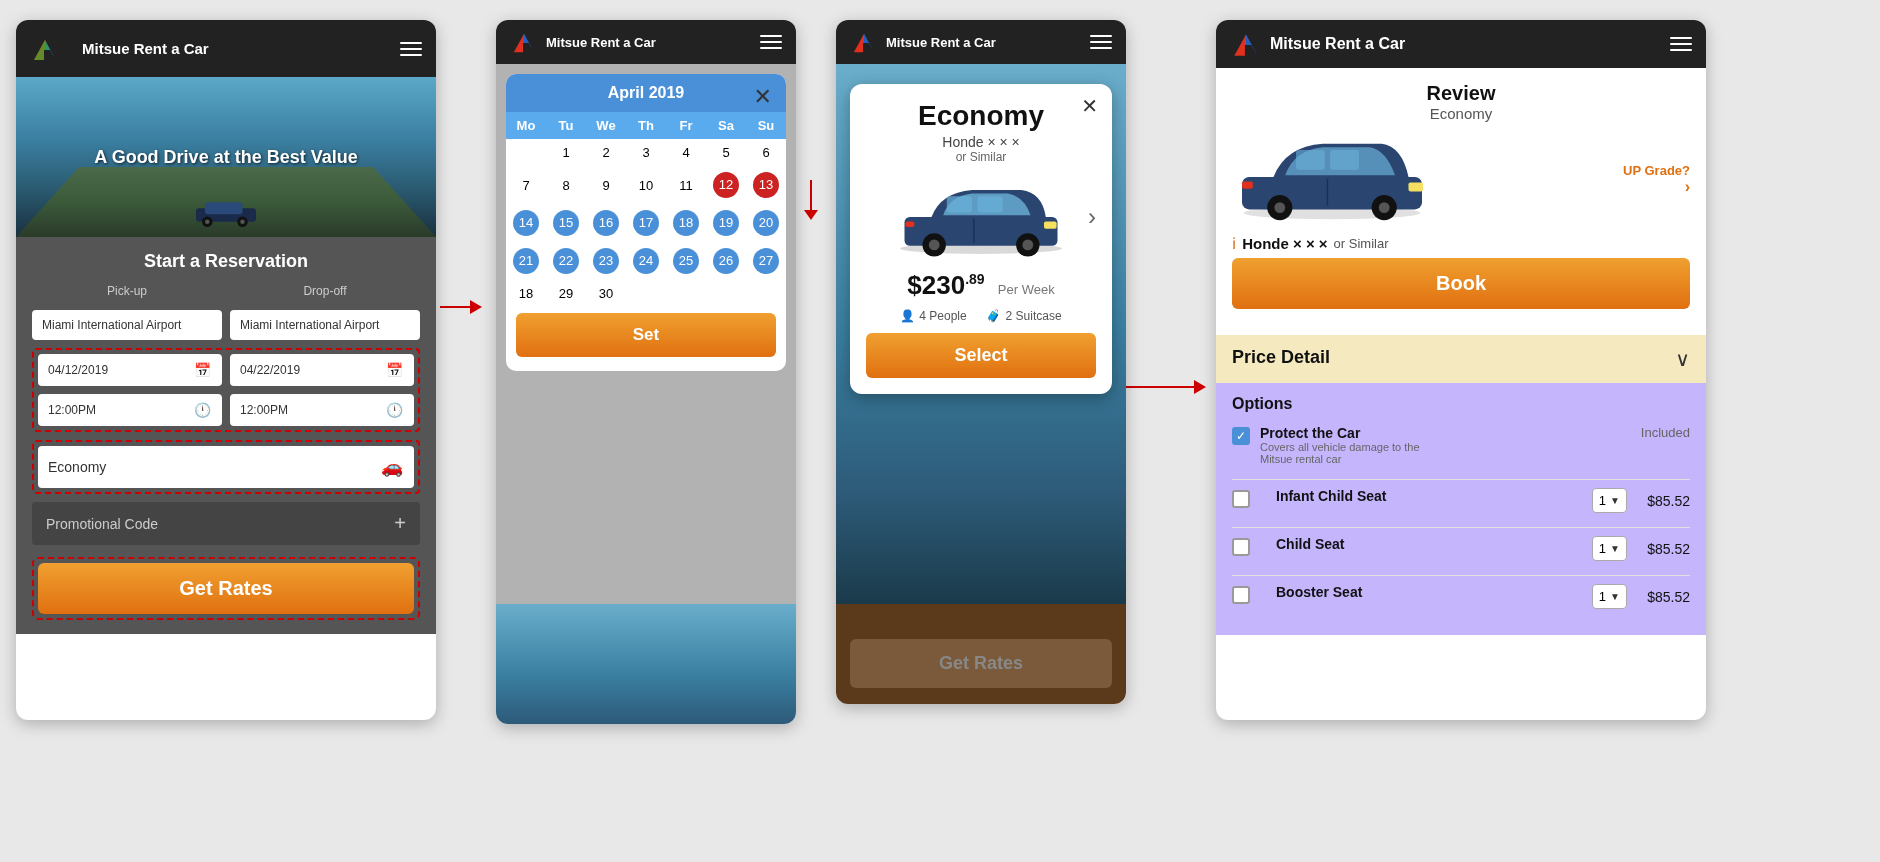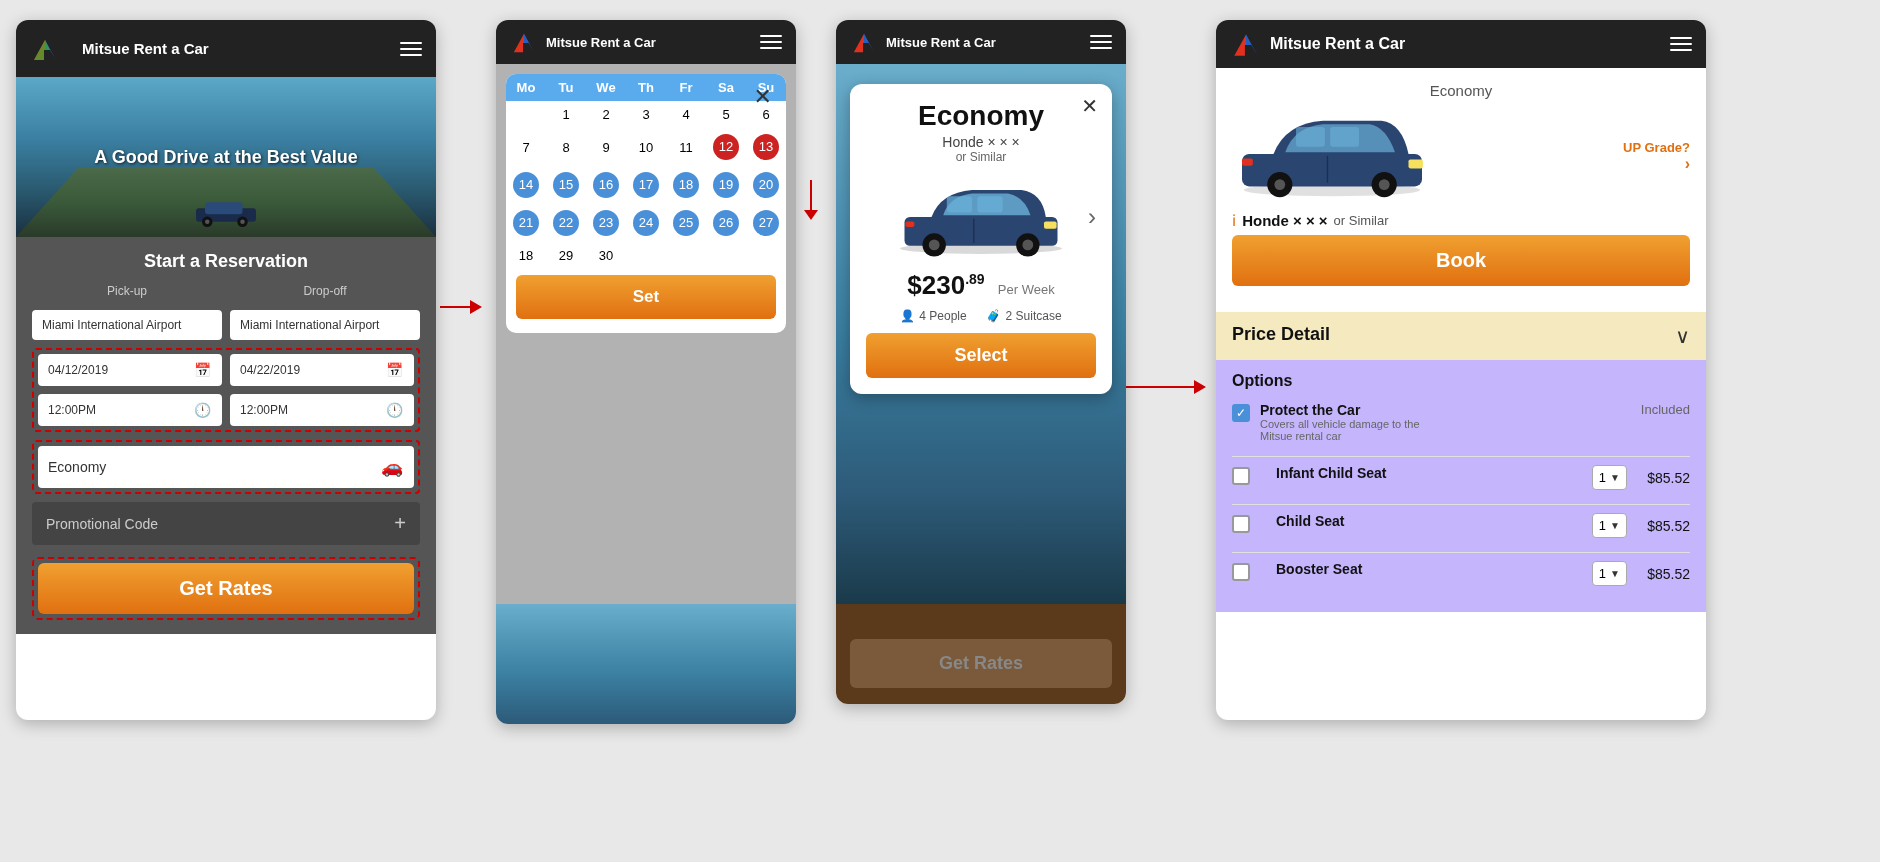--- a/index.html
+++ b/index.html
@@ -742,20 +742,23 @@
       <span></span>
         <span></span>
         <span></span>
     </div>
   </div>
 
   <div class="modal-overlay">
     <div class="modal-box">
       <span class="modal-close">✕</span>
 
+      <div class="calendar-header">
+        <span>April 2019</span>
+      </div>
 
       <table class="calendar-grid">
         <thead>
           <tr>
             <th>Mo</th>
             <th>Tu</th>
             <th>We</th>
             <th>Th</th>
             <th>Fr</th>
             <th>Sa</th>
@@ -918,20 +921,21 @@
       <span style="color:#fff;font-size:16px;font-weight:bold;">Mitsue Rent a Car</span>
     </div>
     <div class="hamburger">
       <span></span>
         <span></span>
         <span></span>
     </div>
   </div>
 
   <div class="review-content">
+    <div class="review-title">Review</div>
     <div class="review-subtitle">Economy</div>
 
     <div class="review-car-area">
       <div style="flex:1;">
         <svg viewBox="0 0 220 100" width="200" height="90">
           <ellipse cx="110" cy="90" rx="98" ry="7" fill="rgba(0,0,0,0.12)"></ellipse>
           <rect x="10" y="50" width="200" height="36" rx="8" fill="#2a4570"></rect>
           <path d="M45,50 Q58,16 100,13 L165,13 Q188,16 195,50 Z" fill="#2a4570"></path>
           <path d="M58,48 Q68,20 100,17 L152,17 Q170,20 180,48 Z" fill="#6ab0d8" opacity="0.7"></path>
           <rect x="70" y="20" width="32" height="22" rx="3" fill="#6ab0d8" opacity="0.6"></rect>

